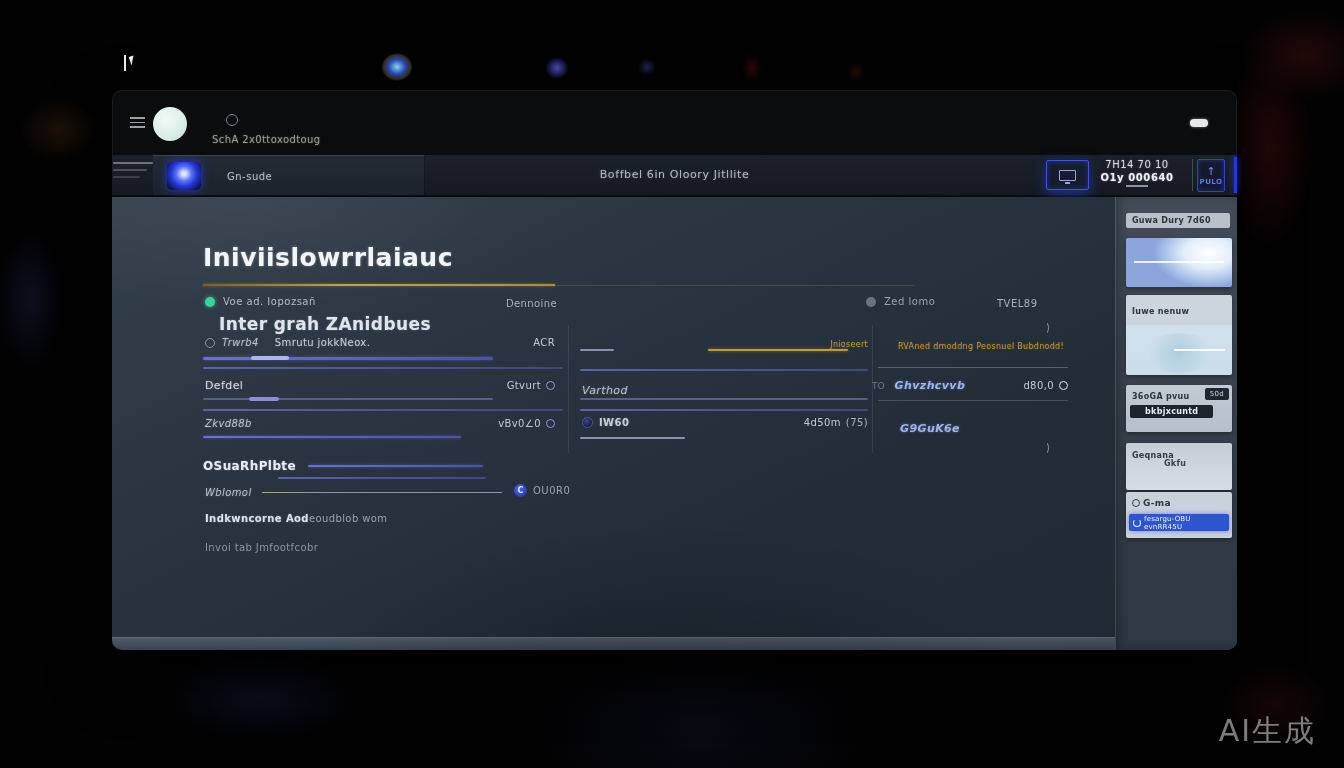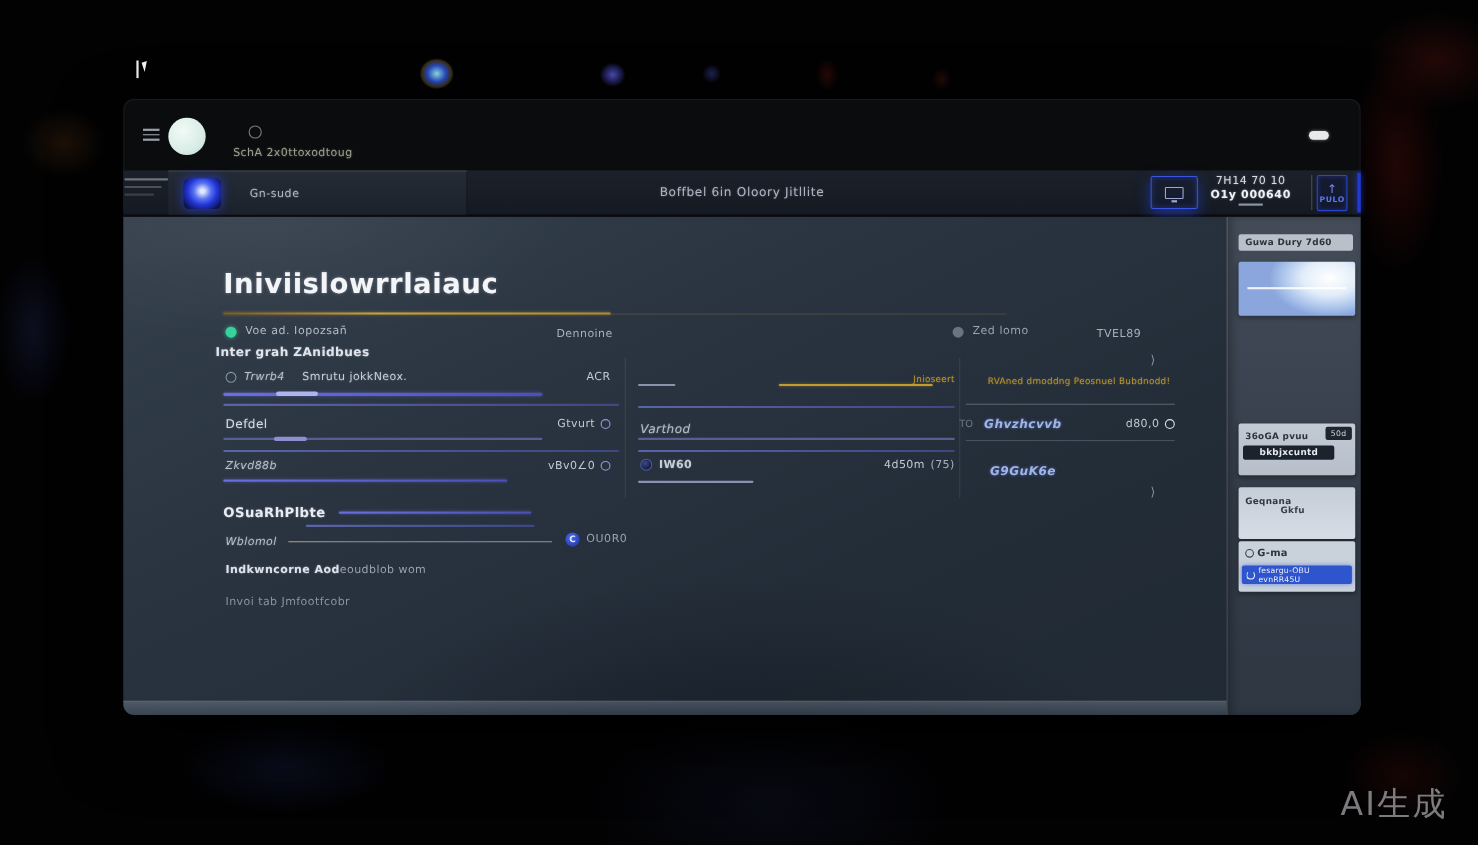--- a/index.html
+++ b/index.html
@@ -109,21 +109,21 @@
   .gold-rule-ext { position:absolute; left:443px; top:88px; width:360px; height:1px; background:rgba(170,140,70,.25); }
 
   .dot { width:10px; height:10px; border-radius:50%; display:inline-block; }
   .status-left { position:absolute; left:93px; top:99px; display:flex; align-items:center; gap:8px; }
   .status-left .lbl { font-size:10px; color:#b4bcc6; letter-spacing:.5px; }
   .status-left-val { position:absolute; left:380px; top:101px; width:65px; text-align:right;
     font-size:10px; color:#a8b0ba; letter-spacing:.4px; }
   .status-right { position:absolute; left:754px; top:99px; display:flex; align-items:center; gap:8px; }
   .status-right .lbl { font-size:10px; color:#9ba3ae; letter-spacing:.5px; }
   .status-right-val { position:absolute; left:885px; top:101px; font-size:10px; color:#a8b0ba; letter-spacing:.5px; }
-  .subheading { position:absolute; left:84px; top:117px; font-size:11px; font-weight:bold; color:#e0e5ec;
+  .subheading { position:absolute; left:107px; top:117px; font-size:17px; font-weight:bold; color:#e0e5ec;
     letter-spacing:.4px; text-shadow:0 0 2px rgba(220,228,240,.35); }
 
   .row-label { font-size:11px; color:#d6dbe3; letter-spacing:.4px; text-shadow:0 0 2px rgba(210,220,235,.3); }
   .row-label.it { font-style:italic; font-size:10px; color:#b9c1cb; }
   .row-value { font-size:10px; color:#c2c9d3; letter-spacing:.4px; display:flex; align-items:center; gap:5px; }
   .toggle-circle { width:9px; height:9px; border-radius:50%; border:1.6px solid #8f99d8; display:inline-block; }
   .toggle-circle.w { border-color:#dfe4ee; }
   .slider { position:absolute; height:3px; border-radius:2px; cursor:pointer; }
   .s-purple { background:linear-gradient(90deg,#6a6fe0,#4a50b8); box-shadow:0 0 3px rgba(110,115,230,.5); }
   .s-blue { background:linear-gradient(90deg,#5a64a8,#3d4780); }
@@ -354,20 +354,25 @@
 
       <div class="footer-strip"></div>
 
       <div class="sidebar">
         <div class="sb-header">Guwa Dury 7d60</div>
 
         <div class="sb-card card1">
           <div class="hline"></div>
         </div>
 
+        <div class="sb-card card2">
+          <div class="txt">Iuwe nenuw</div>
+          <div class="orb"></div>
+          <div class="hline"></div>
+        </div>
 
         <div class="sb-card card3">
           <div class="badge">50d</div>
           <div class="l1">36oGA pvuu</div>
           <div class="l2">bkbjxcuntd</div>
         </div>
 
         <div class="sb-card card4">
           <div class="l1">Geqnana</div>
           <div class="l2">Gkfu</div>

